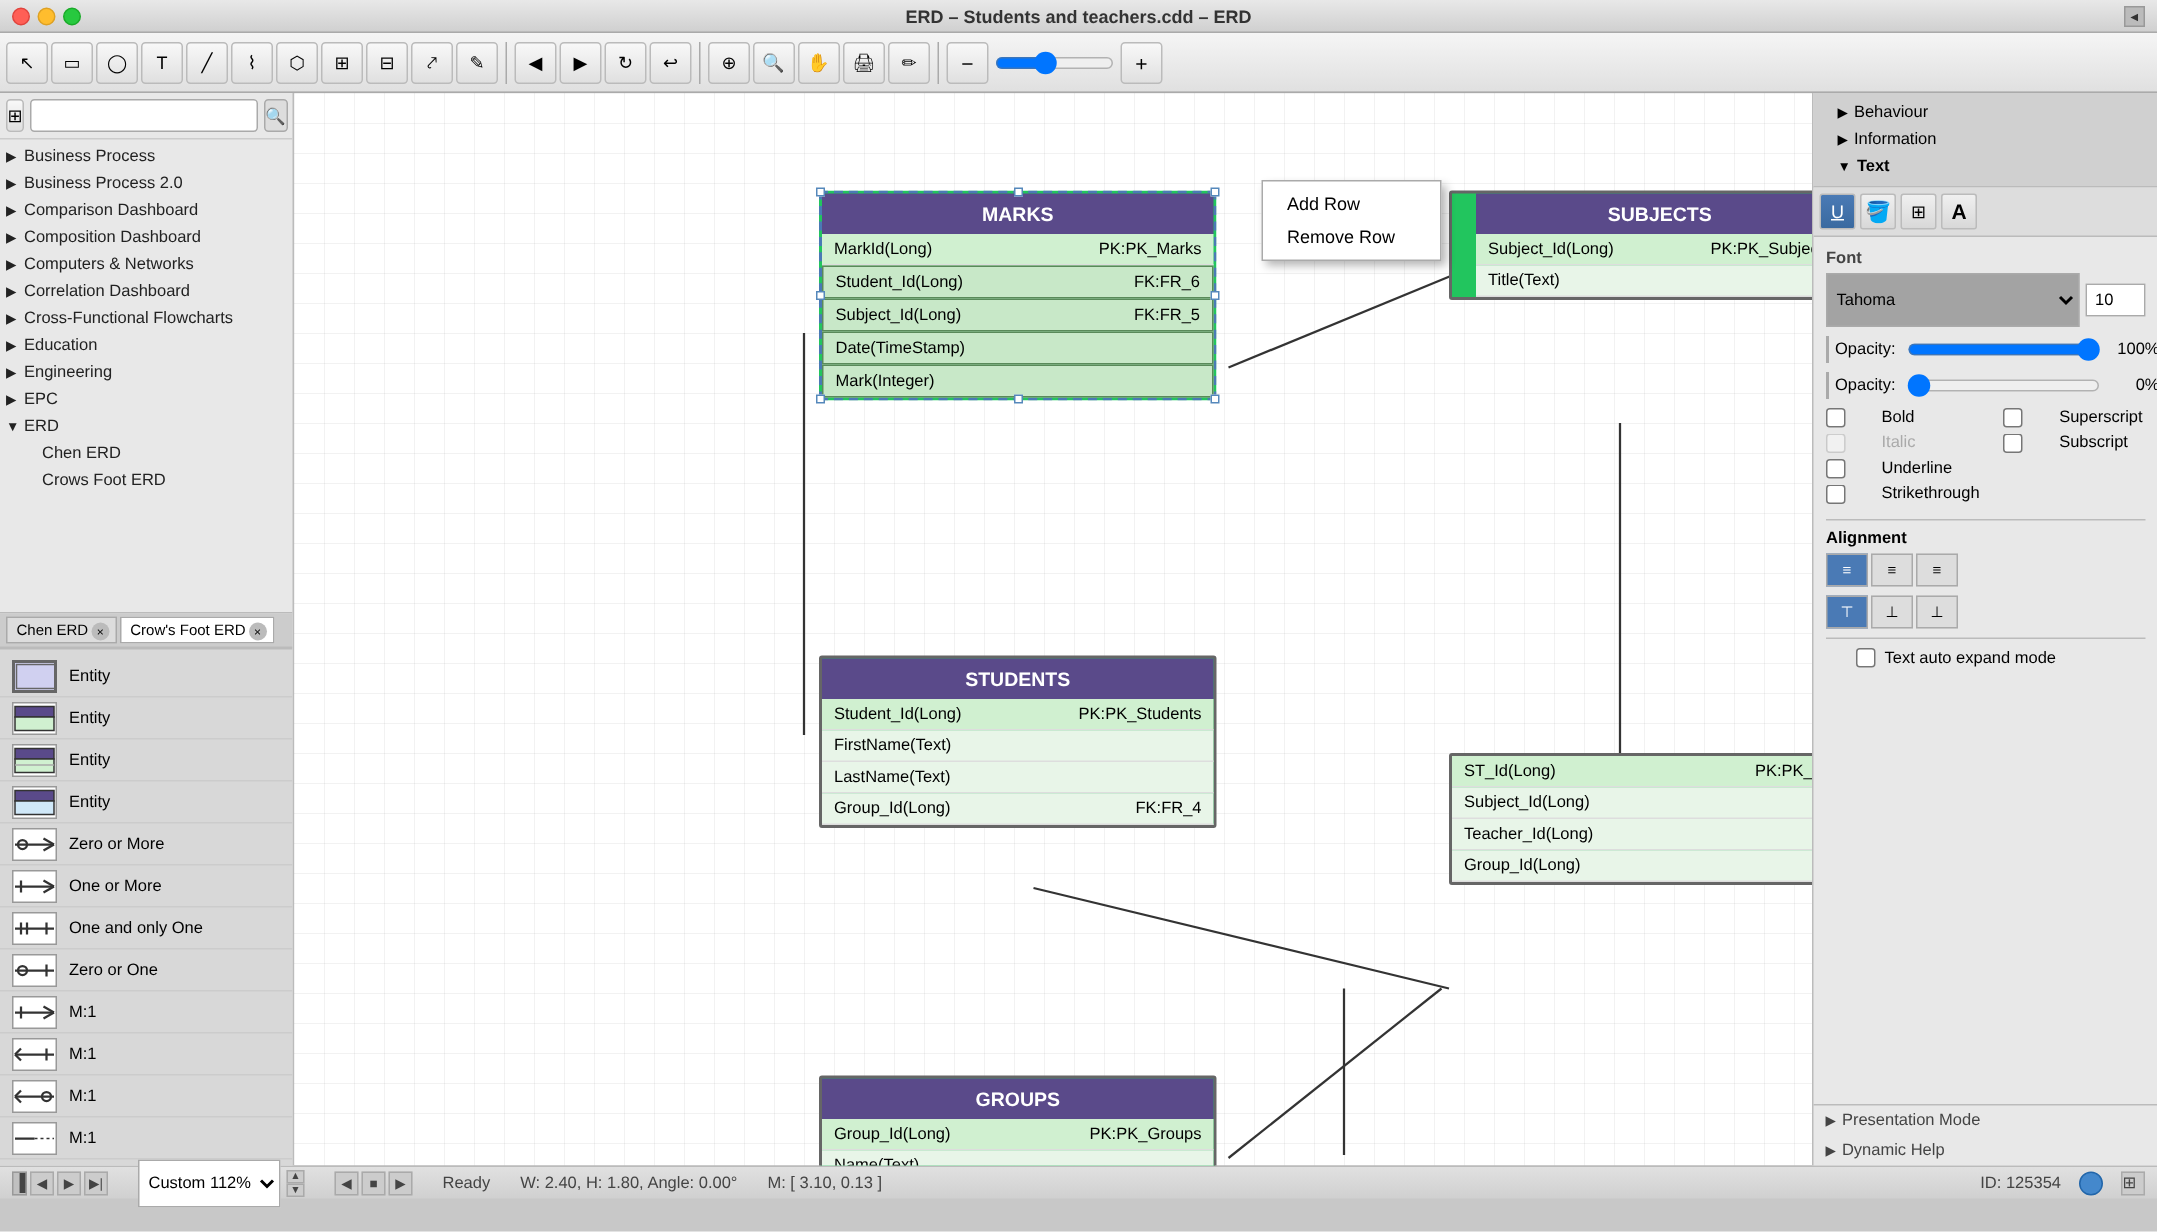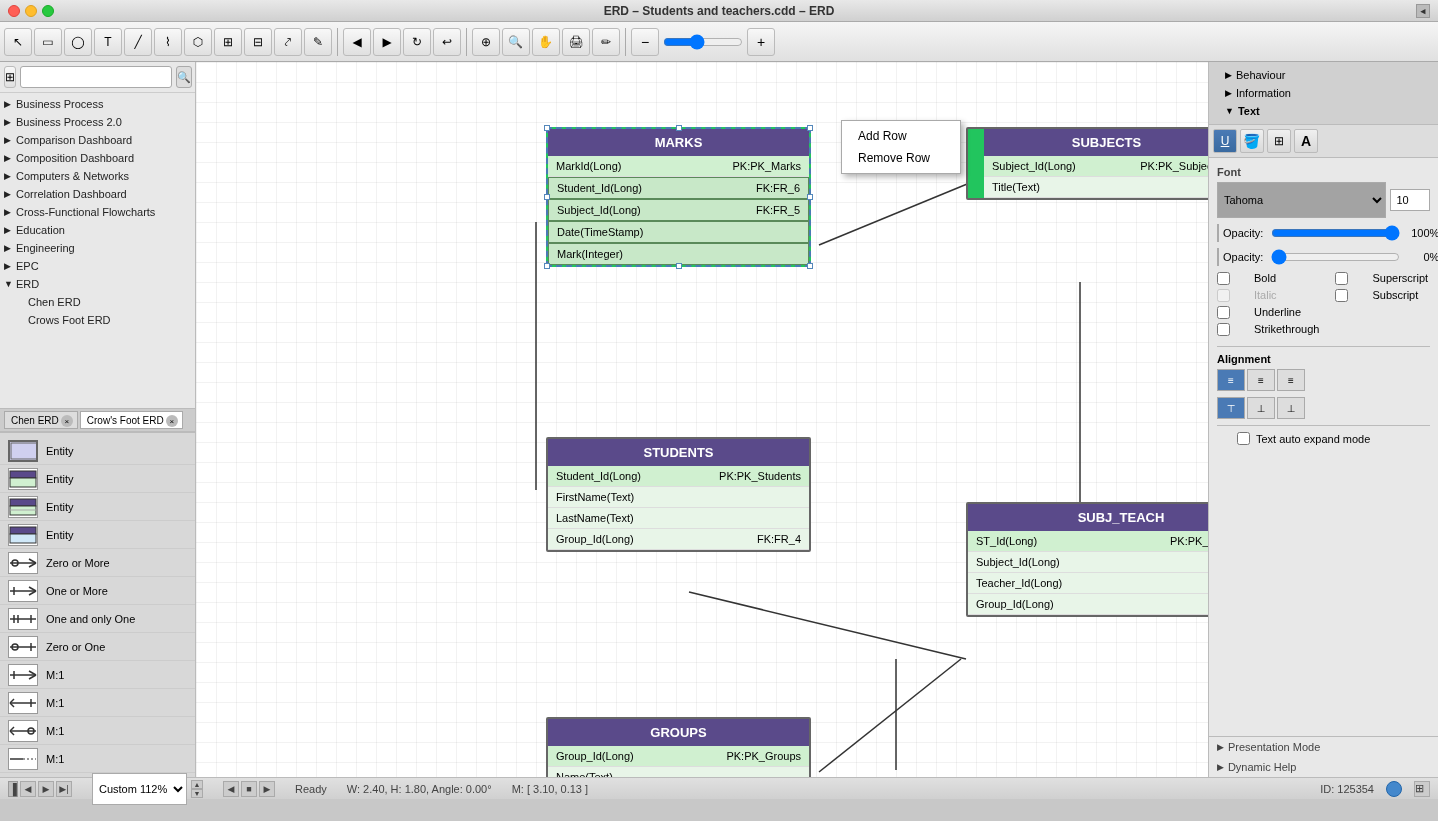--- a/index.html
+++ b/index.html
@@ -814,21 +814,20 @@
           <span>LastName(Text)</span>
           <span></span>
         </div>
         <div class="erd-table-row">
           <span>Group_Id(Long)</span>
           <span>FK:FR_4</span>
         </div>
       </div>
 
       <div class="erd-table" style="left:770px;top:440px;min-width:310px;">
-        <div class="erd-table-header">SUBJ_TEACH</div>
         <div class="erd-table-row pk">
           <span>ST_Id(Long)</span>
           <span>PK:PK_Subj_Teach</span>
         </div>
         <div class="erd-table-row">
           <span>Subject_Id(Long)</span>
 
         </div>
         <div class="erd-table-row">
           <span>Teacher_Id(Long)</span>

